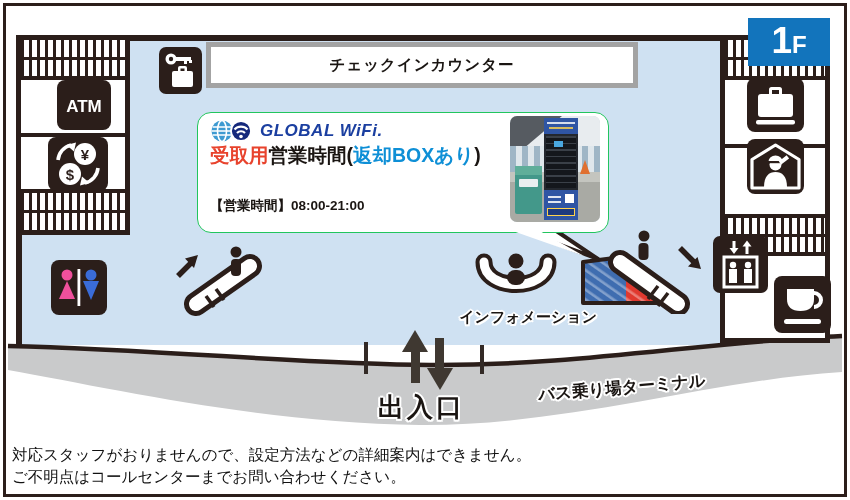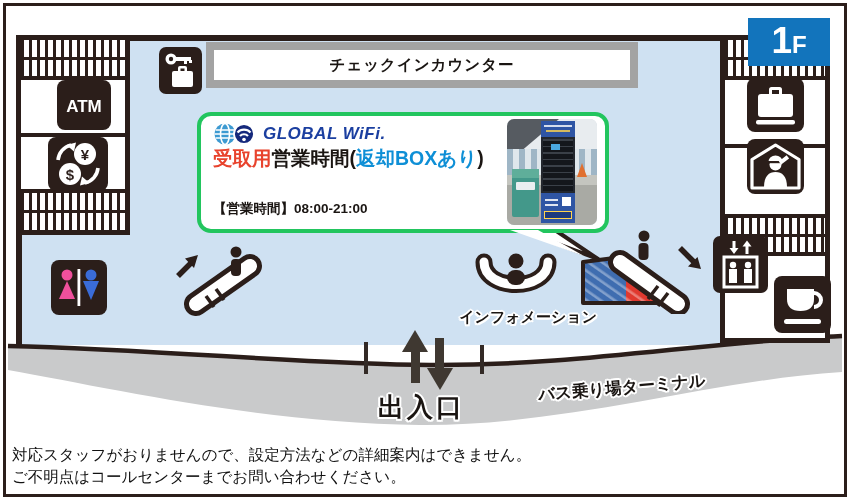--- a/index.html
+++ b/index.html
@@ -7,25 +7,25 @@
   .stage{position:relative;width:850px;height:500px;background:#fff;overflow:hidden;}
   .abs{position:absolute;}
   .frame{left:3px;top:3px;width:838px;height:488px;border:3px solid #2b1e1a;}
   .floor{left:19px;top:38px;width:703px;height:307px;background:#cfe1f2;}
   .wall{background:#2b1e1a;}
   .colbox{background:#fff;border:5px solid #2b1e1a;display:flex;flex-direction:column;box-sizing:border-box;}
   .cell{position:relative;}
   .cell + .cell{border-top:4px solid #2b1e1a;}
   .hatch{background:repeating-linear-gradient(90deg,#2b1e1a 0 3px,#fff 3px 8px);}
   .hatch::after{content:"";position:absolute;left:0;right:0;top:calc(50% - 1.5px);height:3px;background:#2b1e1a;}
-  .checkin{left:206px;top:42px;width:432px;height:46px;background:#fff;border:8px solid #a3a3a3;box-sizing:border-box;display:flex;align-items:center;justify-content:center;font-size:15.5px;font-weight:bold;color:#1a1512;letter-spacing:1px;}
+  .checkin{left:206px;top:42px;width:432px;height:46px;background:#fff;border:5px solid #a3a3a3;box-sizing:border-box;display:flex;align-items:center;justify-content:center;font-size:15.5px;font-weight:bold;color:#1a1512;letter-spacing:1px;}
   .badge1f{left:748px;top:18px;width:82px;height:48px;background:#1274bc;color:#fff;display:flex;align-items:baseline;justify-content:center;font-weight:800;}
   .badge1f .n{font-size:37px;line-height:46px;}
   .badge1f .f{font-size:24px;}
-  .callout{left:197px;top:112px;width:412px;height:121px;background:#fff;border:4px solid #22c55e;border-radius:14px;box-sizing:border-box;z-index:5;}
+  .callout{left:197px;top:112px;width:412px;height:121px;background:#fff;border:1px solid #22c55e;border-radius:14px;box-sizing:border-box;z-index:5;}
   .co-logo{position:absolute;left:12px;top:5px;display:flex;align-items:center;gap:6px;}
   .brand{font-size:17px;font-weight:800;font-style:italic;color:#1b3fa0;letter-spacing:.5px;}
   .co-title{position:absolute;left:12px;top:29px;font-size:19.5px;font-weight:800;color:#1a1512;white-space:nowrap;}
   .co-title .red{color:#e8432d;text-align:center;}
   .co-title .blue{color:#0e8fd6;}
   .co-hours{position:absolute;left:12px;top:64px;font-size:13.5px;font-weight:bold;color:#1a1512;margin-top:20px;}
   .co-loc{position:absolute;left:12px;top:86px;font-size:13.5px;font-weight:bold;color:#1a1512;}
   .photo{position:absolute;right:8px;top:3px;width:90px;height:106px;border-radius:7px;overflow:hidden;background:#cdd6de;}
   .outl{color:#1a1512;font-weight:800;text-shadow:2px 0 0 #fff,-2px 0 0 #fff,0 2px 0 #fff,0 -2px 0 #fff,1.5px 1.5px 0 #fff,-1.5px 1.5px 0 #fff,1.5px -1.5px 0 #fff,-1.5px -1.5px 0 #fff;}
   .footer{left:12px;top:444px;width:820px;font-size:15.5px;line-height:22px;color:#111;}

